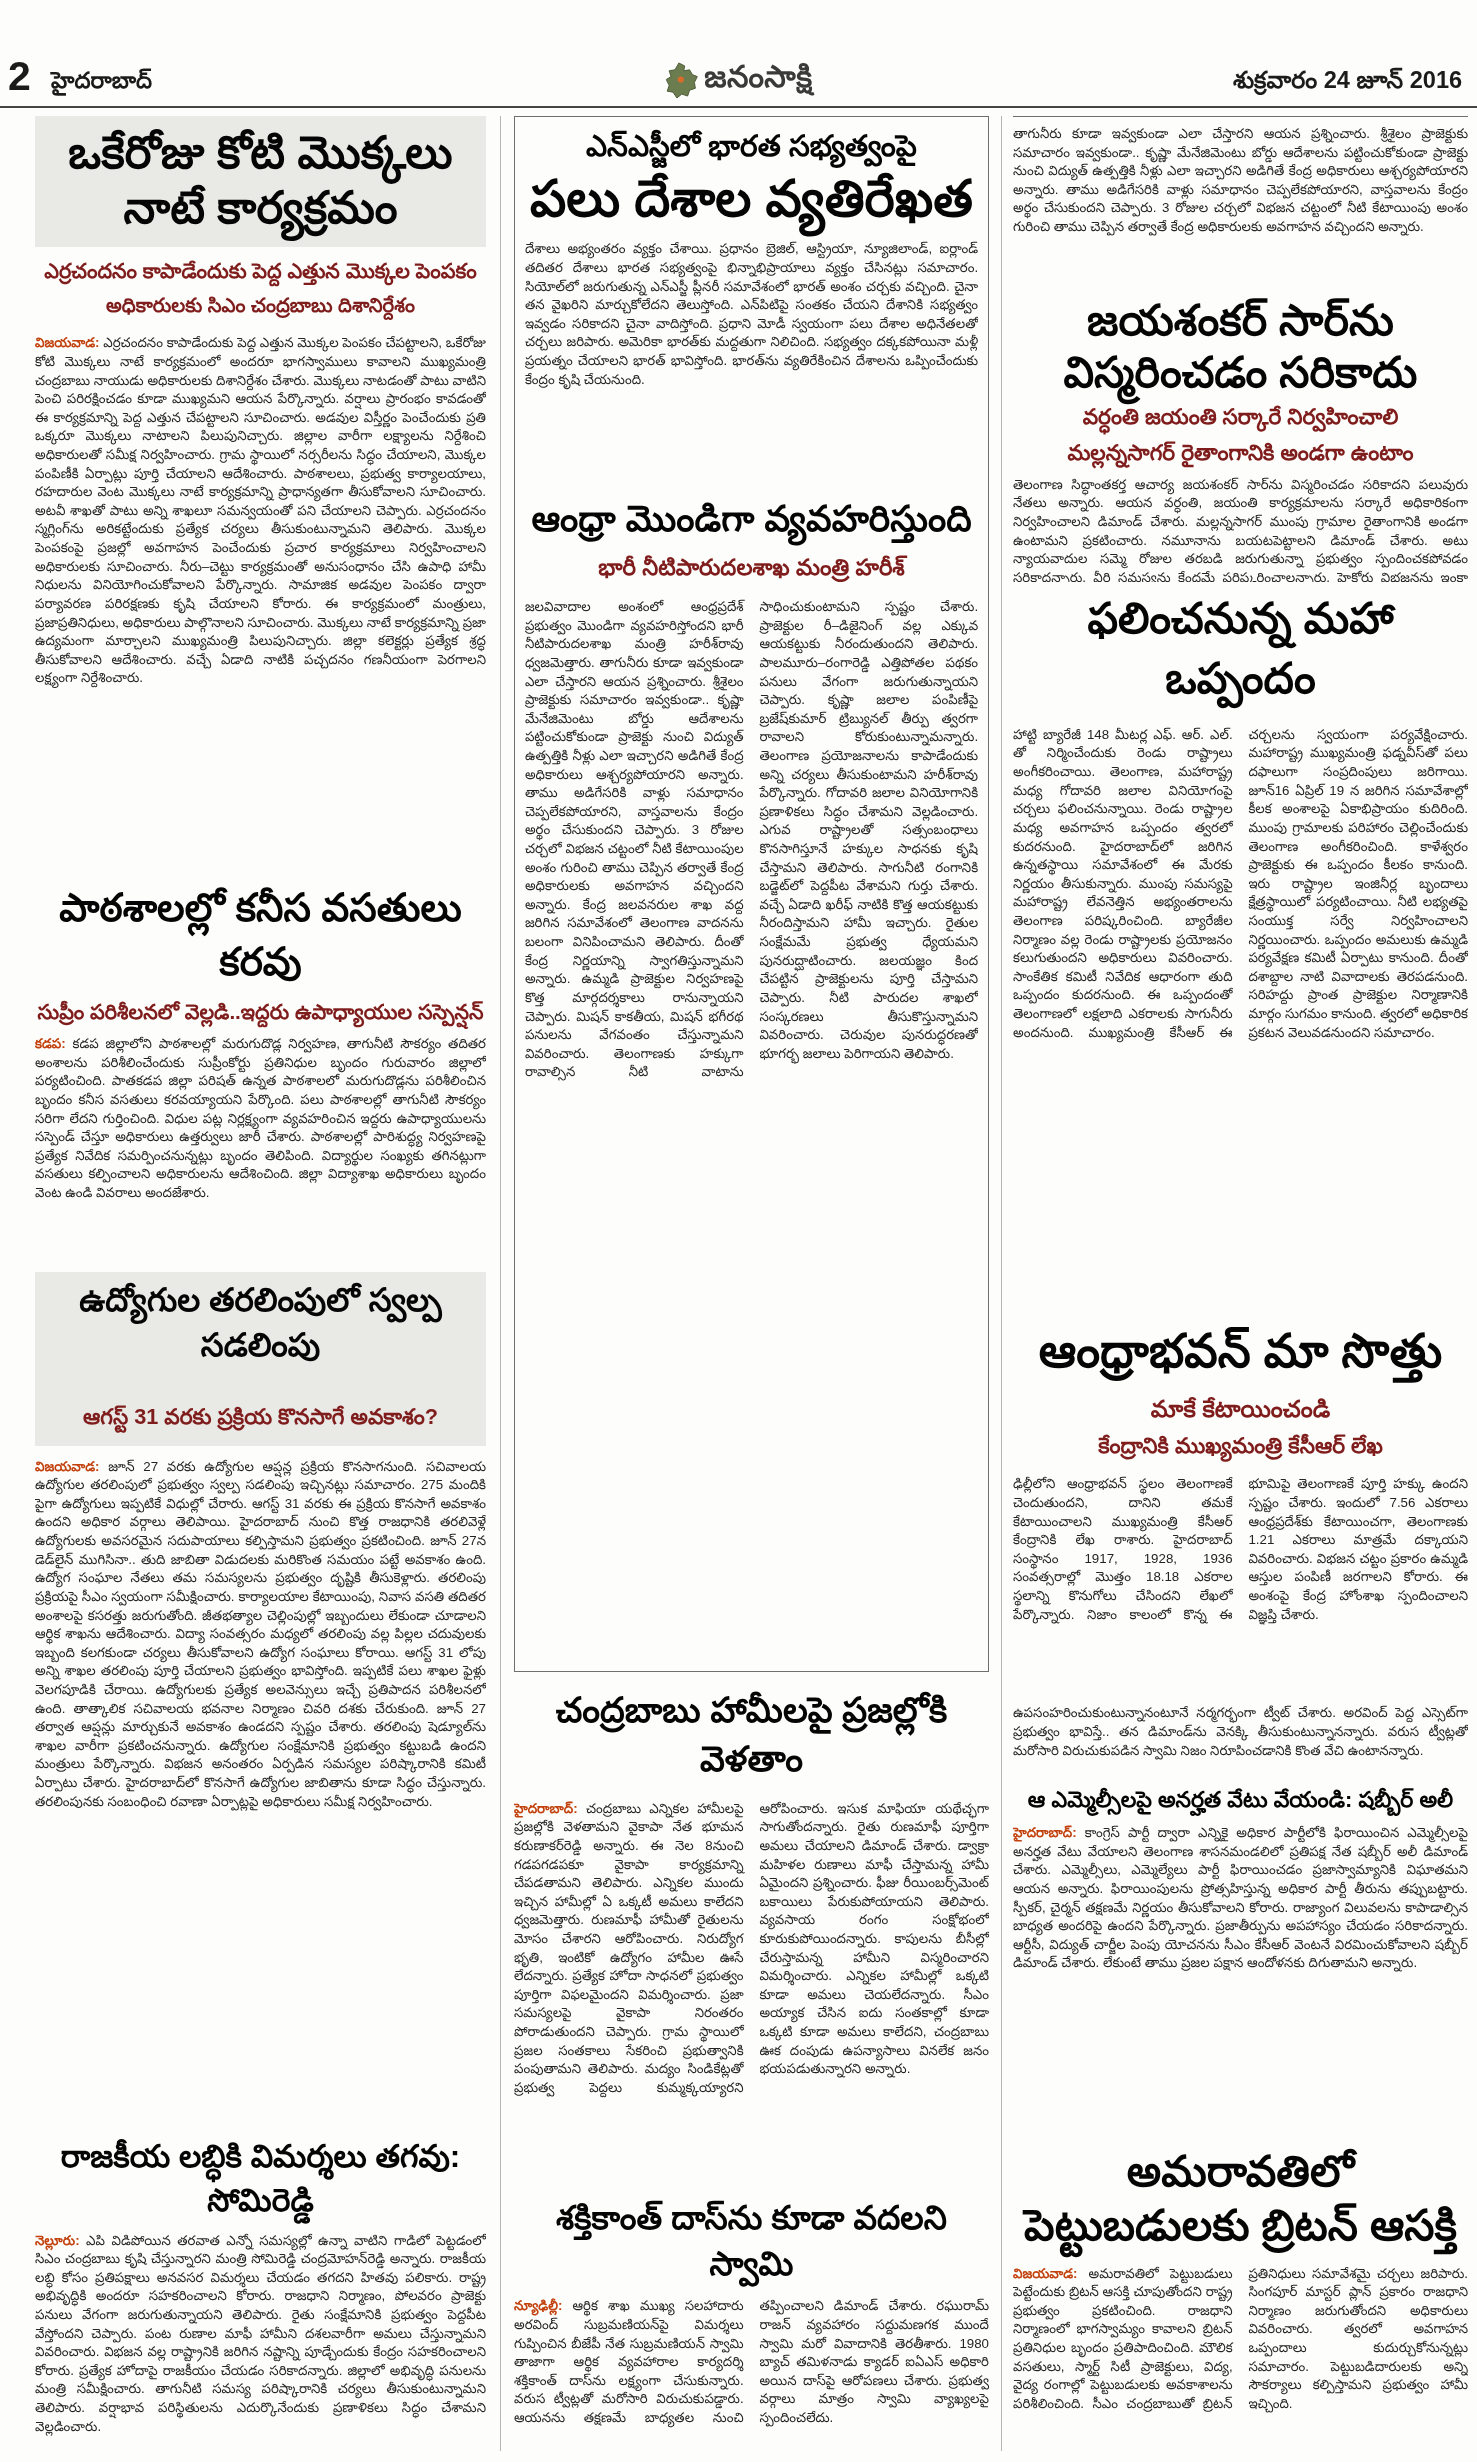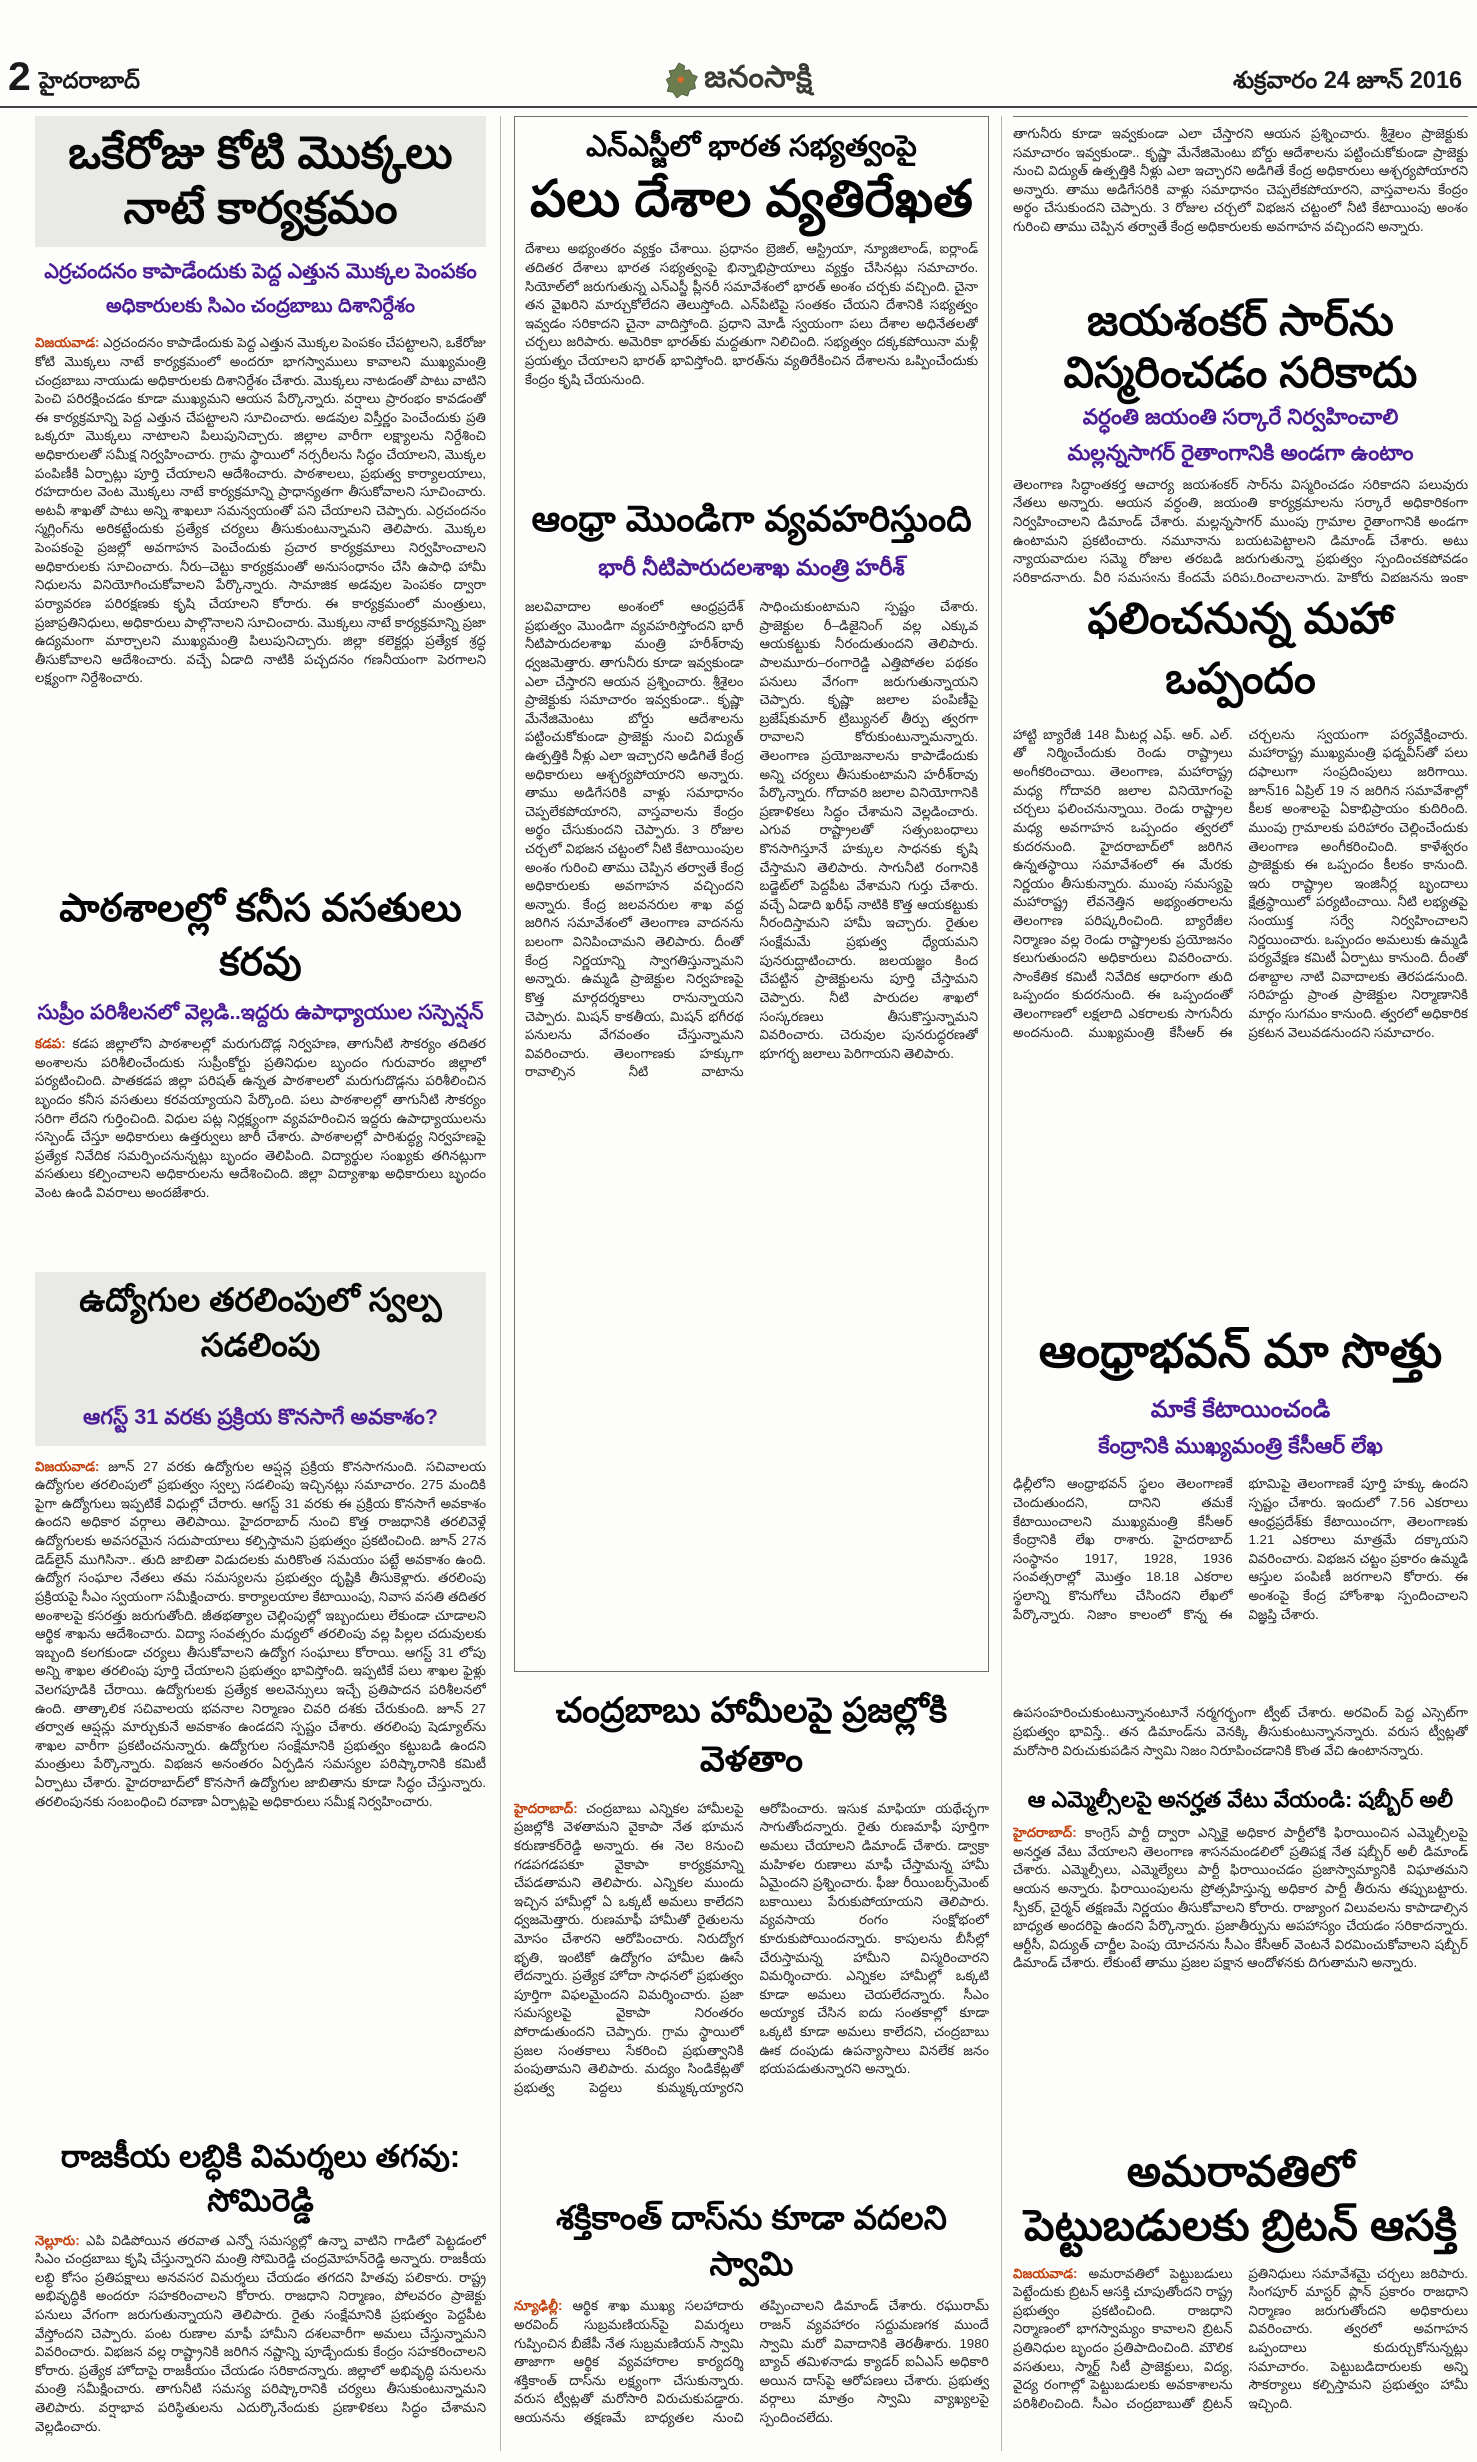--- a/index.html
+++ b/index.html
@@ -4,37 +4,37 @@
 <style>
   * { margin:0; padding:0; box-sizing:border-box; }
   html,body { background:#ffffff; }
   .page {
     position:relative; width:1478px; height:2463px; background:#fdfdfb;
     font-family:"Liberation Sans", sans-serif; color:#1b1b1b; overflow:hidden;
   }
   
   .masthead { position:absolute; top:51px; left:0; right:0; height:55px; }
   .page-num { position:absolute; left:7.9px; top:0; font-size:41px; font-weight:700; line-height:51px; }
-  .edition  { position:absolute; left:39px; top:15.8px; font-size:22.7px; font-weight:700; }
+  .edition  { position:absolute; left:51px; top:15.8px; font-size:22.7px; font-weight:700; }
   .logo { position:absolute; left:50%; transform:translateX(-50%); top:7.9px; display:flex; align-items:center; gap:5.9px; }
   .logo-icon svg { display:block; }
   .logo-text { font-size:30.5px; font-weight:700; color:#3a3a38; letter-spacing:0.5px; }
   .dateline { position:absolute; right:15.8px; top:15.8px; font-size:23.6px; font-weight:700; color:#1c1c1c; }
   .masthead-rule { position:absolute; top:106px; left:0; right:0; height:2px; background:#444; }
   
   .vrule { position:absolute; top:116px; bottom:11.8px; width:1px; background:#b5b5b2; }
   .vrule.r1 { left:500px; } .vrule.r2 { left:1001px; }
   
   .col { position:absolute; top:116px; }
   .col-left  { left:35px;   width:451px; }
   .col-mid   { left:514px;  width:475px; }
   .col-right { left:1013px; width:455px; }
   
   .hl { font-weight:700; text-align:center; color:#050505; }
-  .deck { font-weight:700; text-align:center; color:#4c1d95; }
+  .deck { font-weight:700; text-align:center; color:#7f1d1d; }
   .body-text {
     font-size:13.3px; line-height:1.4; text-align:justify; color:#242424;
     overflow:hidden;
   }
   .body-text b { color:#c2410c; }
   .two-col { column-count:2; column-gap:15.8px; }
   .graybox { background:#e9e9e6; padding:9.9px 5.9px 11.8px; }
   .boxed { border:1px solid #6f6f6c; }
   .mt6{margin-top:5.9px;} .mt10{margin-top:12px;} .mt14{margin-top:13.8px;} .mt18{margin-top:17.7px;}
 </style>

